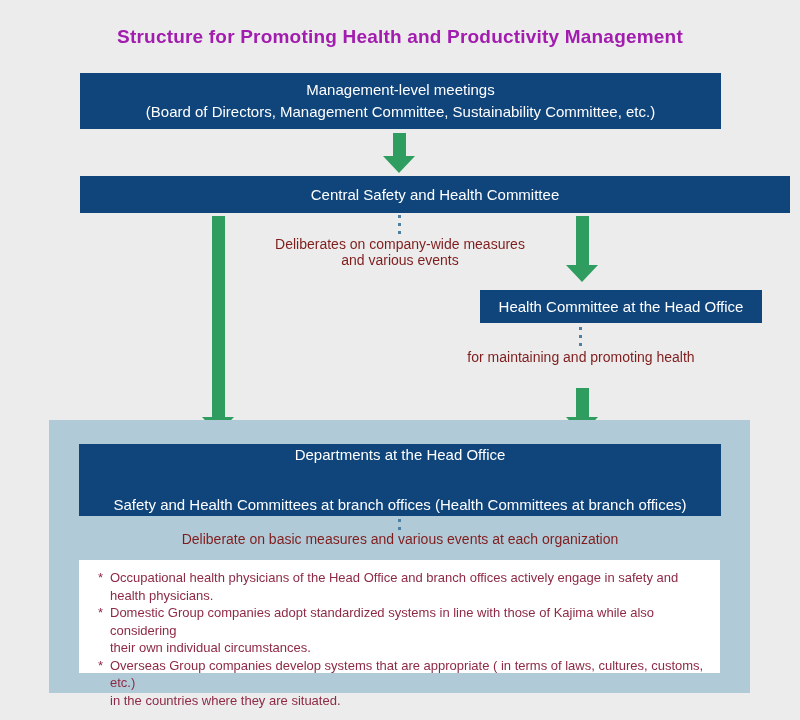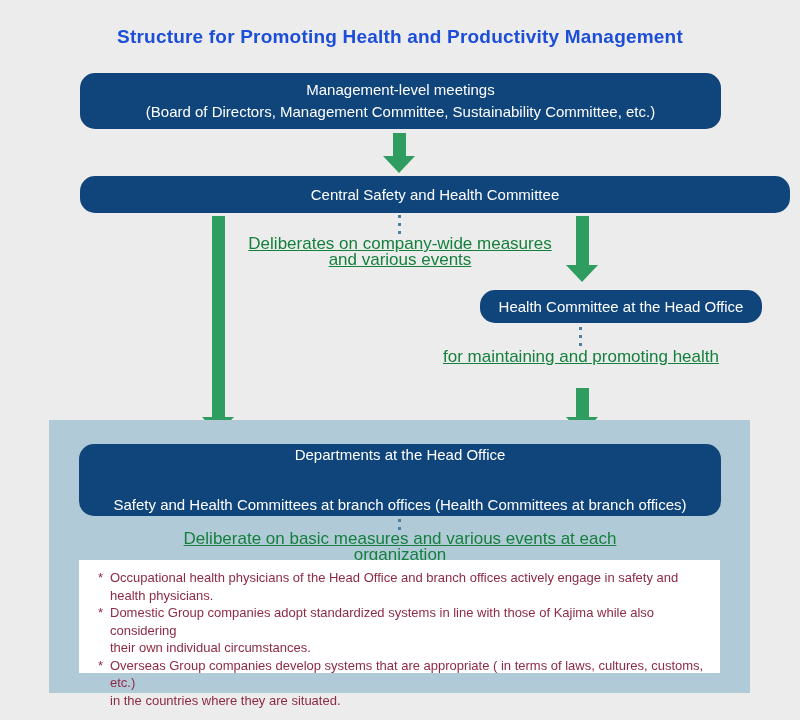--- a/index.html
+++ b/index.html
@@ -11,33 +11,32 @@
     height: 720px;
     background: #ececec;
     overflow: hidden;
   }
   .page-title {
     position: absolute;
     top: 26px; left: 0; width: 800px;
     text-align: center;
     font-size: 19px;
     font-weight: bold;
-    color: #1d4ed8;
+    color: #a21caf;
     letter-spacing: 0.2px;
   }
   .navy-box {
     position: absolute;
     background: #10457c;
     color: #ffffff;
     display: flex;
     flex-direction: column;
     justify-content: center;
     text-align: center;
     font-size: 15px;
-    border-radius: 15px;
   }
   .box-management { left: 80px; top: 73px; width: 641px; height: 56px; line-height: 22px; }
   .box-central    { left: 80px; top: 176px; width: 710px; height: 37px; }
   .box-health     { left: 440px; top: 290px; width: 282px; height: 33px; margin-left: 40px; }
   .box-departments{ left: 79px; top: 444px; width: 642px; height: 72px; line-height: 26px; gap: 24px; }
 
   .container-lightblue {
     position: absolute;
     left: 49px; top: 420px; width: 701px; height: 273px;
     background: #b1cad7;
@@ -79,24 +78,23 @@
     width: 3px;
     background: repeating-linear-gradient(to bottom, #4d7fa3 0 3px, transparent 3px 8px);
   }
   .sep-central     { left: 398px; top: 215px; height: 19px; }
   .sep-health      { left: 579px; top: 327px; height: 19px; }
   .sep-departments { left: 398px; top: 519px; height: 14px; }
 
   .caption {
     position: absolute;
     text-align: center;
-    color: #15803d;
-    font-size: 17px;
+    color: #7f1d1d;
+    font-size: 14px;
     line-height: 16px;
-    text-decoration: underline;
   }
   .caption-central     { left: 240px; top: 236px; width: 320px; }
   .caption-health      { left: 418px; top: 349px; width: 326px; }
   .caption-departments { left: 150px; top: 531px; width: 500px; }
 </style>
 </head>
 <body>
 
 <div class="canvas">
 

